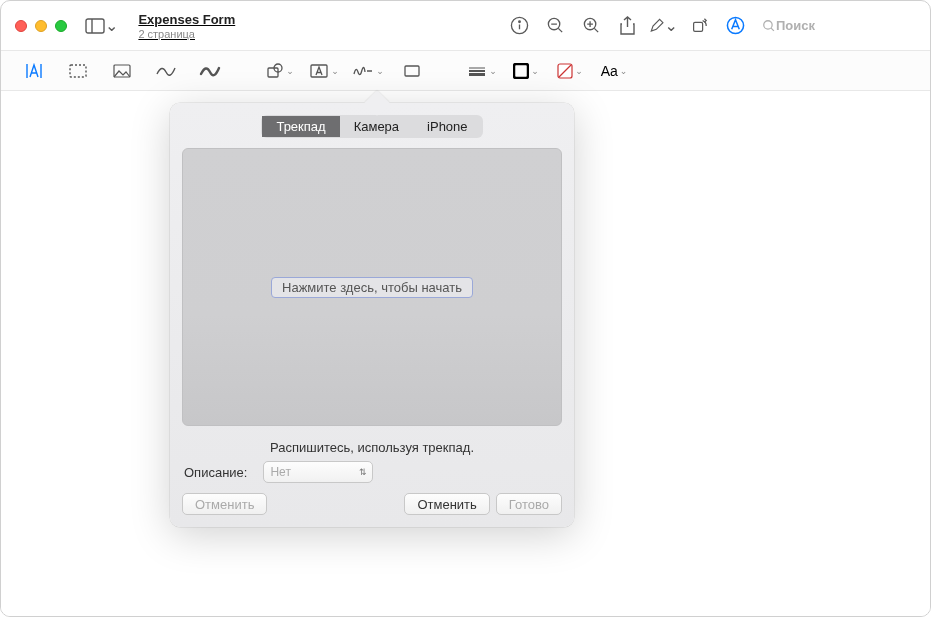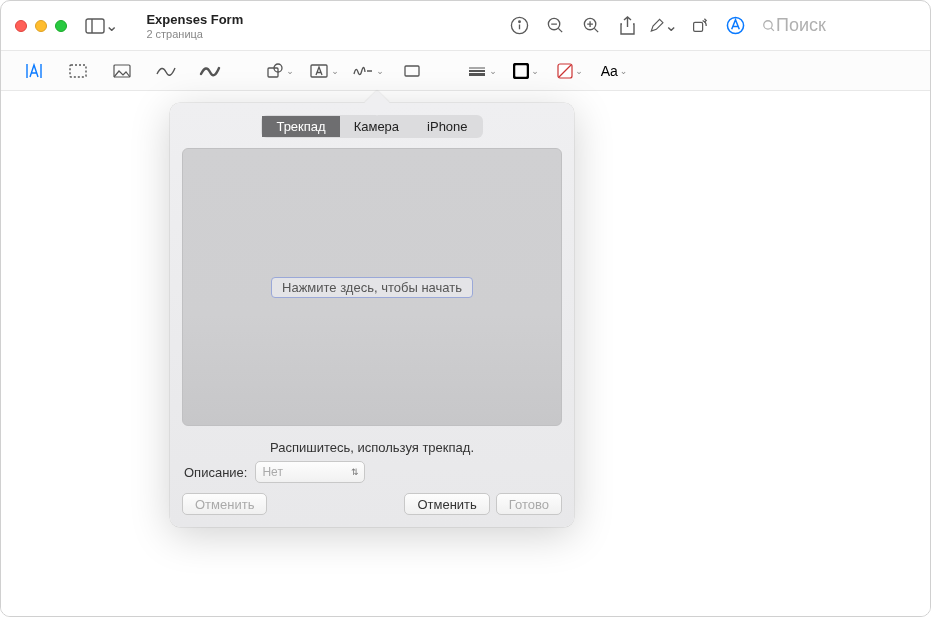--- a/index.html
+++ b/index.html
@@ -33,33 +33,33 @@
   .tl.red { background: #ff5f57; border: 0.5px solid #e0443e; }
   .tl.yellow { background: #ffbd2e; border: 0.5px solid #dea123; }
   .tl.green { background: #28c940; border: 0.5px solid #1aab29; }
   .tb-btn {
     display: flex; align-items: center; justify-content: center;
     min-width: 30px; height: 28px;
     border-radius: 6px;
     color: #5a5a5a;
   }
   .tb-btn svg { display: block; }
-  .title-block { margin-left: 20px; margin-right: auto; }
+  .title-block { margin-left: 12px; margin-right: auto; text-decoration: underline; }
   .title-main { font-weight: 600; font-size: 13px; color: #222; }
   .title-sub { font-size: 11px; color: #888; margin-top: 1px; }
   .tb-group { display: flex; align-items: center; gap: 6px; }
   .tb-icon { width: 30px; height: 28px; display:flex; align-items:center; justify-content:center; color:#5a5a5a; }
   .tb-icon.active { color:#0a7aff; }
   .search-wrap {
     display:flex; align-items:center;
     background:#fff; border:none;
     height:26px; padding:0 6px; border-radius:6px;
     min-width:160px; color:#8a8a8a;
   }
-  .search-wrap input { border:none; outline:none; font-size:18px; color:#333; background:transparent; width:120px; }
+  .search-wrap input { border:none; outline:none; font-size:13px; color:#333; background:transparent; width:120px;font-weight:bold; }
   .search-wrap input::placeholder { color:#b0b0b0; }
 
   .markup-bar {
     height: 40px;
     display:flex; align-items:center;
     padding: 0 12px;
     gap: 2px;
     border-bottom:1px solid #e8e8e8;
     background:#fcfcfc;
   }
@@ -118,21 +118,21 @@
     background: rgba(235,235,238,0.75);
     border: 1px solid #9aa8d8;
     border-radius:4px;
     padding:2px 10px;
     font-size:13px; color:#555;
   }
   .sig-instruction {
     text-align:center; font-size:13px; color:#333;
     margin:14px 0 6px;
   }
-  .desc-row { display:flex; align-items:center; gap:8px; padding:0 2px 10px; }
+  .desc-row { display:flex; align-items:center; gap:16px; padding:0 2px 10px; }
   .desc-label { font-size:13px; color:#333; }
   .desc-select {
     flex:0 0 110px; height:22px;
     background: linear-gradient(#fdfdfd,#f1f1f1);
     border:0.5px solid #c8c8c8; border-radius:5px;
     font-size:12px; color:#aaa;
     display:flex; align-items:center; justify-content:space-between;
     padding:0 6px;
   }
   .btn-row { display:flex; gap:6px; align-items:center; }

